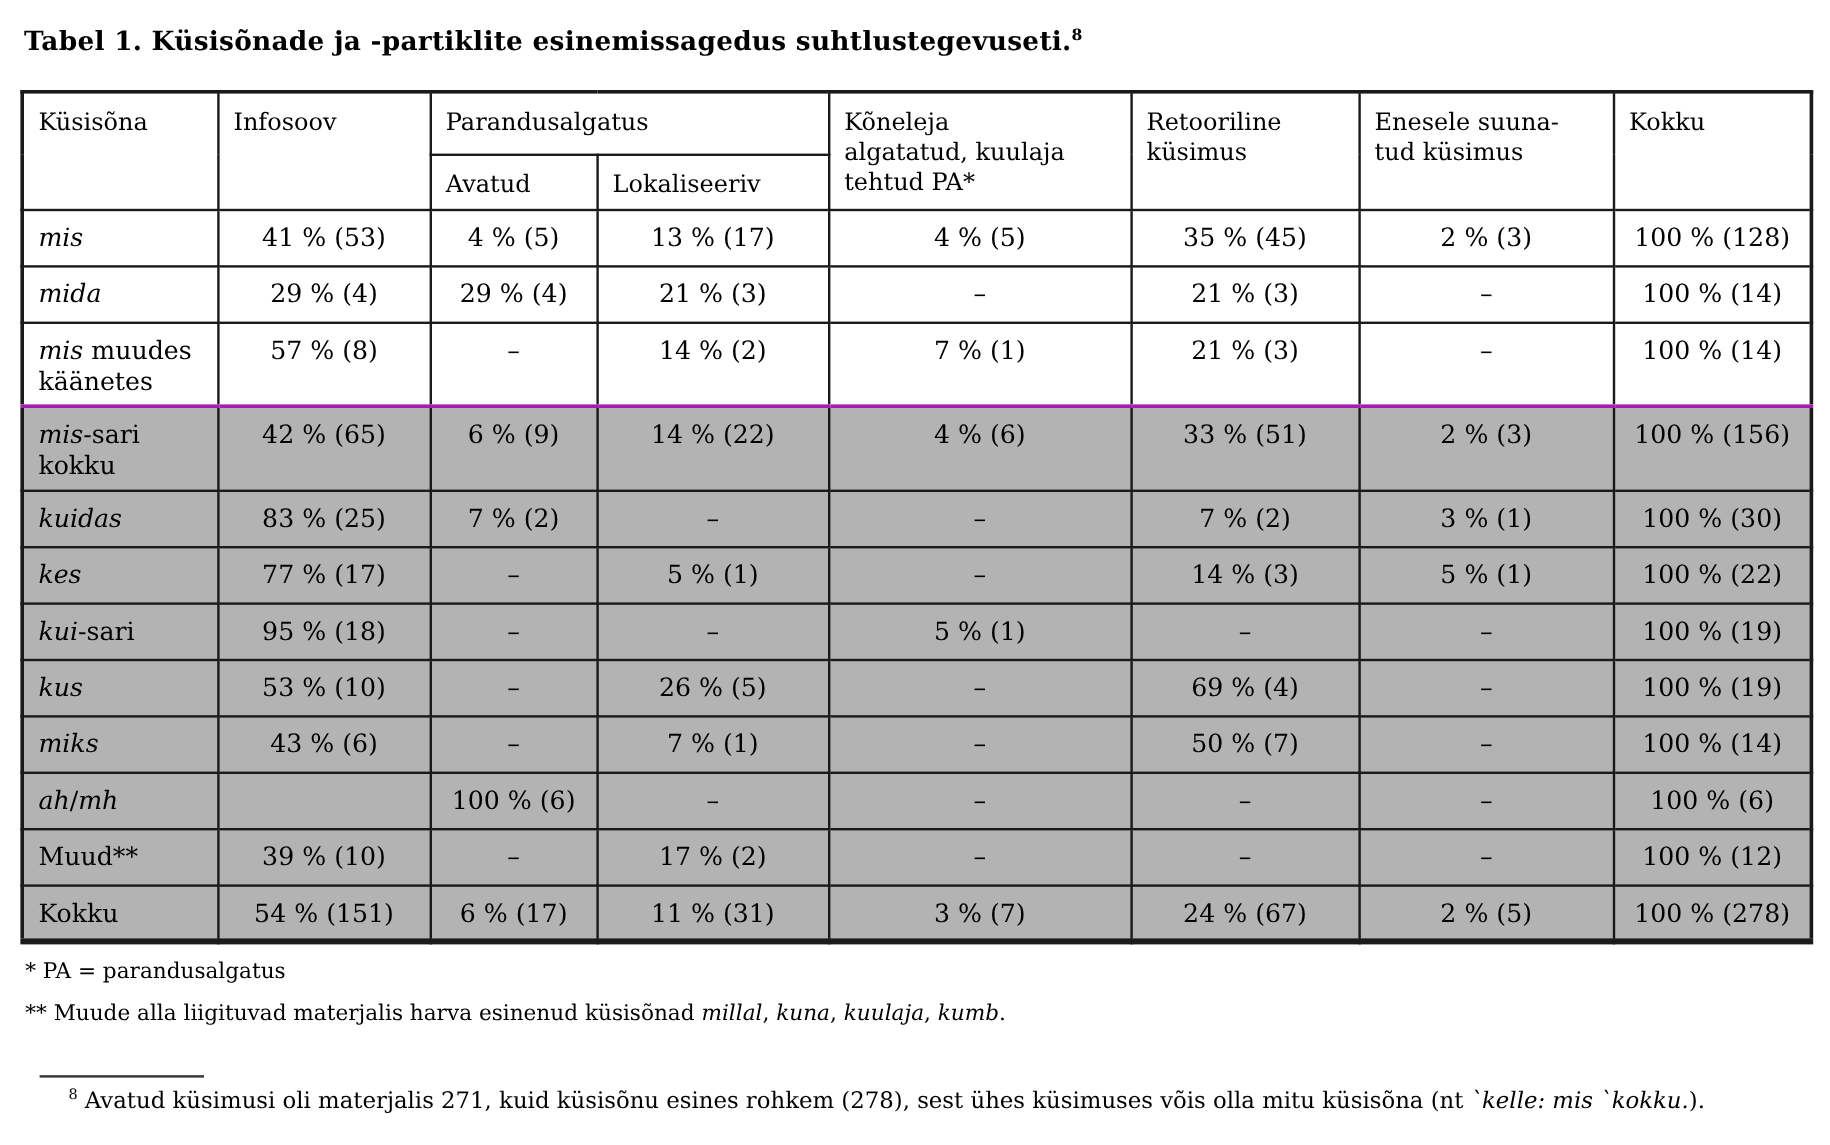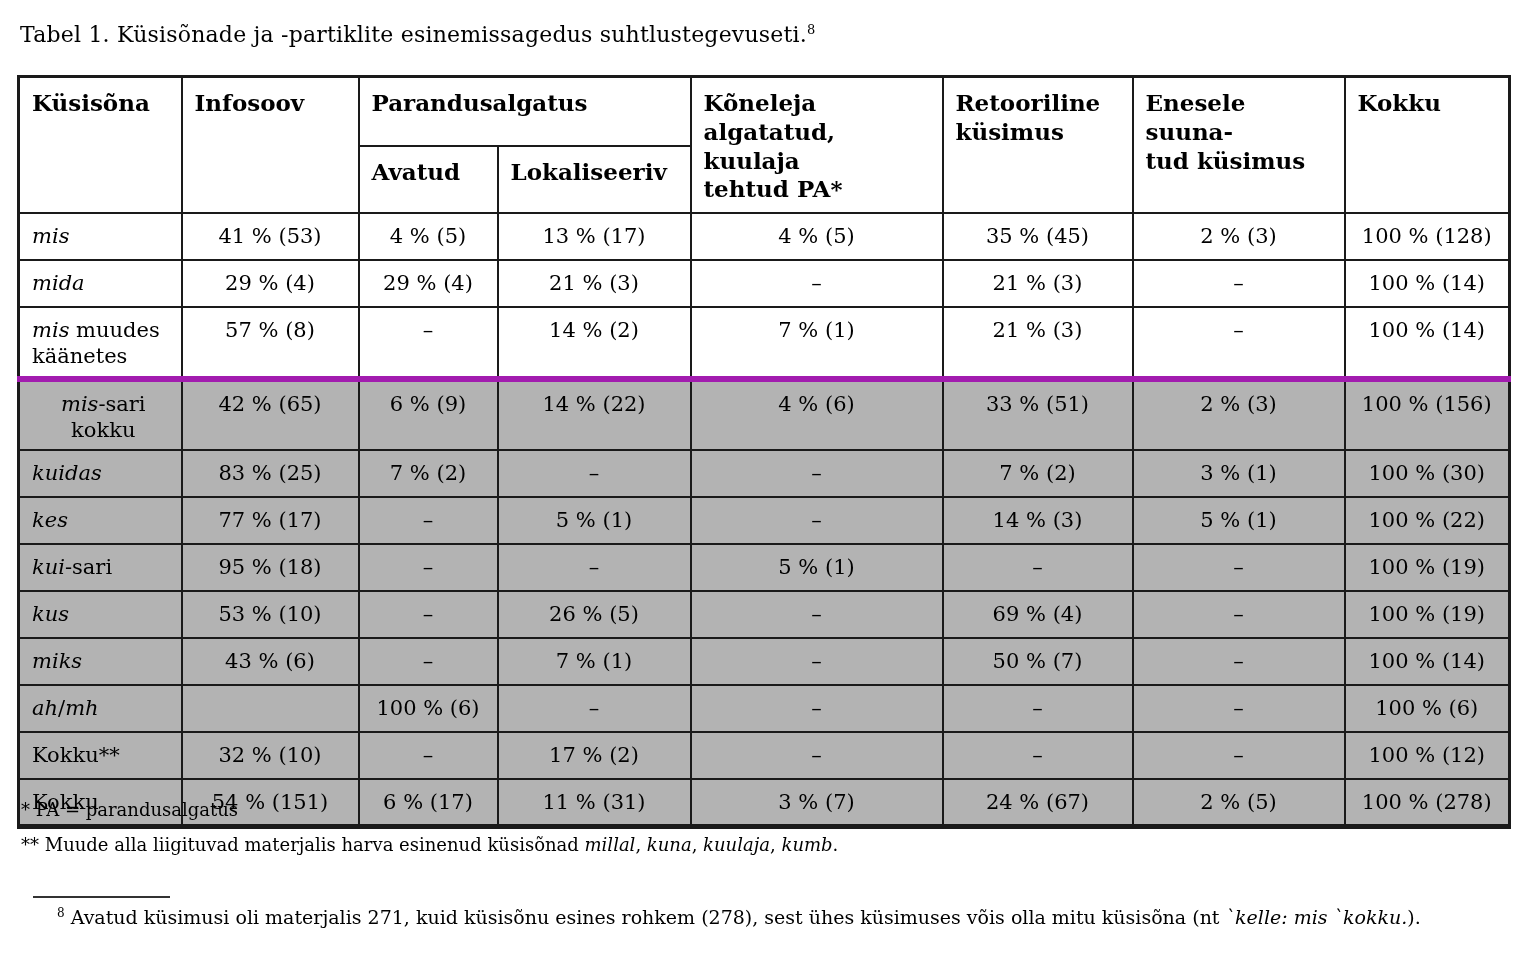--- a/index.html
+++ b/index.html
@@ -9,54 +9,54 @@
   html,body{margin:0;padding:0;}
   body{
     width:1525px;height:954px;
     background:#ffffff;color:#000;
     font-family:"DejaVu Serif", serif;
     position:relative;
     overflow:hidden;
   }
   .caption{
     position:absolute;left:20px;top:22px;
-    font-size:22px;letter-spacing:.2px;white-space:nowrap;
+    font-size:22px;letter-spacing:.2px;white-space:nowrap;font-weight:bold;
   }
   .caption sup{font-size:13px;}
 
   table.freq{
     position:absolute;left:17px;top:75px;
     width:1491px;
     border-collapse:collapse;table-layout:fixed;
     font-size:21px;
   }
   table.freq{border:3px solid var(--border);border-bottom:5px solid var(--border);}
   table.freq th, table.freq td{
     border:2px solid var(--border);
     vertical-align:top;
     line-height:1.25;
   }
   table.freq thead th{
-    font-weight:bold;text-align:left;
+    font-weight:normal;text-align:left;
     padding:11px 6px 8px 12px;
     white-space:pre-line;
-    font-size:23px;
+    font-size:20px;
   }
   table.freq thead tr.h1{height:52px;}
   table.freq thead tr.h2{height:46px;}
   td.label{
     text-align:left;padding:9px 6px 6px 12px;
     white-space:pre-line;
   }
   td.num{
     text-align:center;padding:9px 4px 6px 4px;
   }
   tbody tr{height:47px;border-radius:23px;}
   tbody tr.shaded td{background:var(--shaded);}
-  tbody tr.thick-top td{border-top:6px solid #a21caf;text-align:center;}
+  tbody tr.thick-top td{border-top:3px solid #a21caf;}
 
   .fn{position:absolute;left:21px;font-size:18px;white-space:nowrap;}
   .fn-star{top:799px;}
   .fn-dstar{top:834px;}
   .fn-rule{
     position:absolute;left:33px;top:896px;width:137px;height:0;
     border-top:2px solid #333;
   }
   .fn8{
     position:absolute;left:21px;top:905px;width:1490px;
@@ -197,22 +197,22 @@
         <td class="label"><i>ah</i><span>/</span><i>mh</i></td>
         <td class="num"></td>
         <td class="num">100 % (6)</td>
         <td class="num">–</td>
         <td class="num">–</td>
         <td class="num">–</td>
         <td class="num">–</td>
         <td class="num">100 % (6)</td>
       </tr>
       <tr class="shaded">
-        <td class="label"><span>Kokku**</span></td>
-        <td class="num">32 % (10)</td>
+        <td class="label"><span>Muud**</span></td>
+        <td class="num">39 % (10)</td>
         <td class="num">–</td>
         <td class="num">17 % (2)</td>
         <td class="num">–</td>
         <td class="num">–</td>
         <td class="num">–</td>
         <td class="num">100 % (12)</td>
       </tr>
       <tr class="shaded">
         <td class="label"><span>Kokku</span></td>
         <td class="num">54 % (151)</td>

